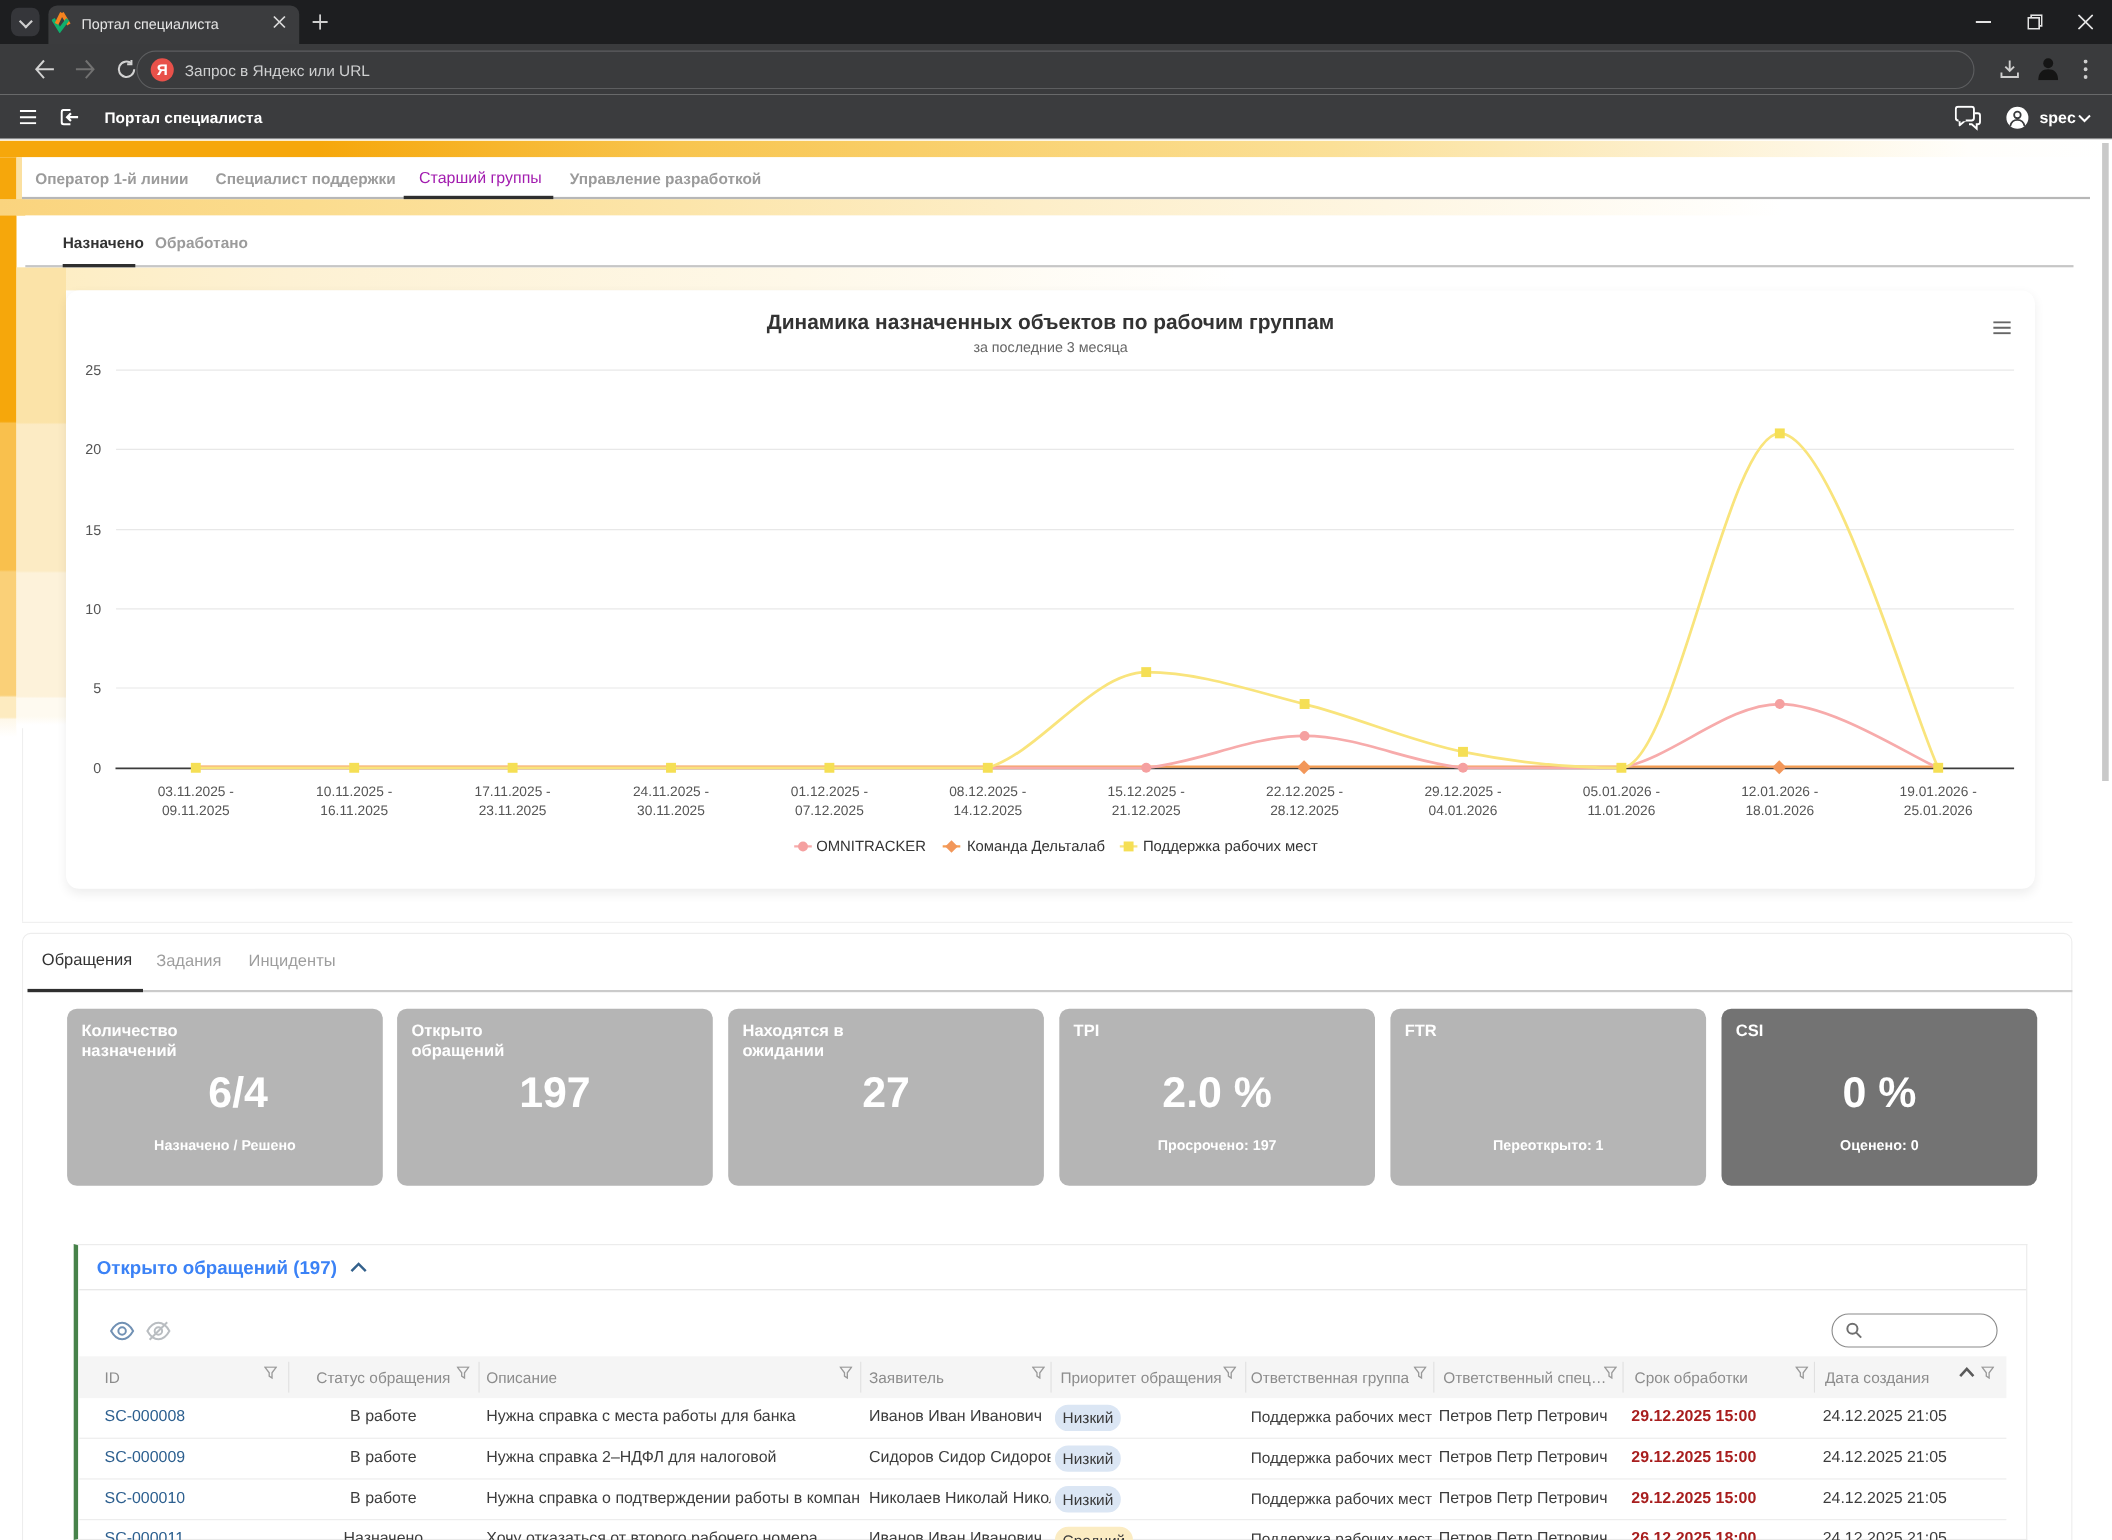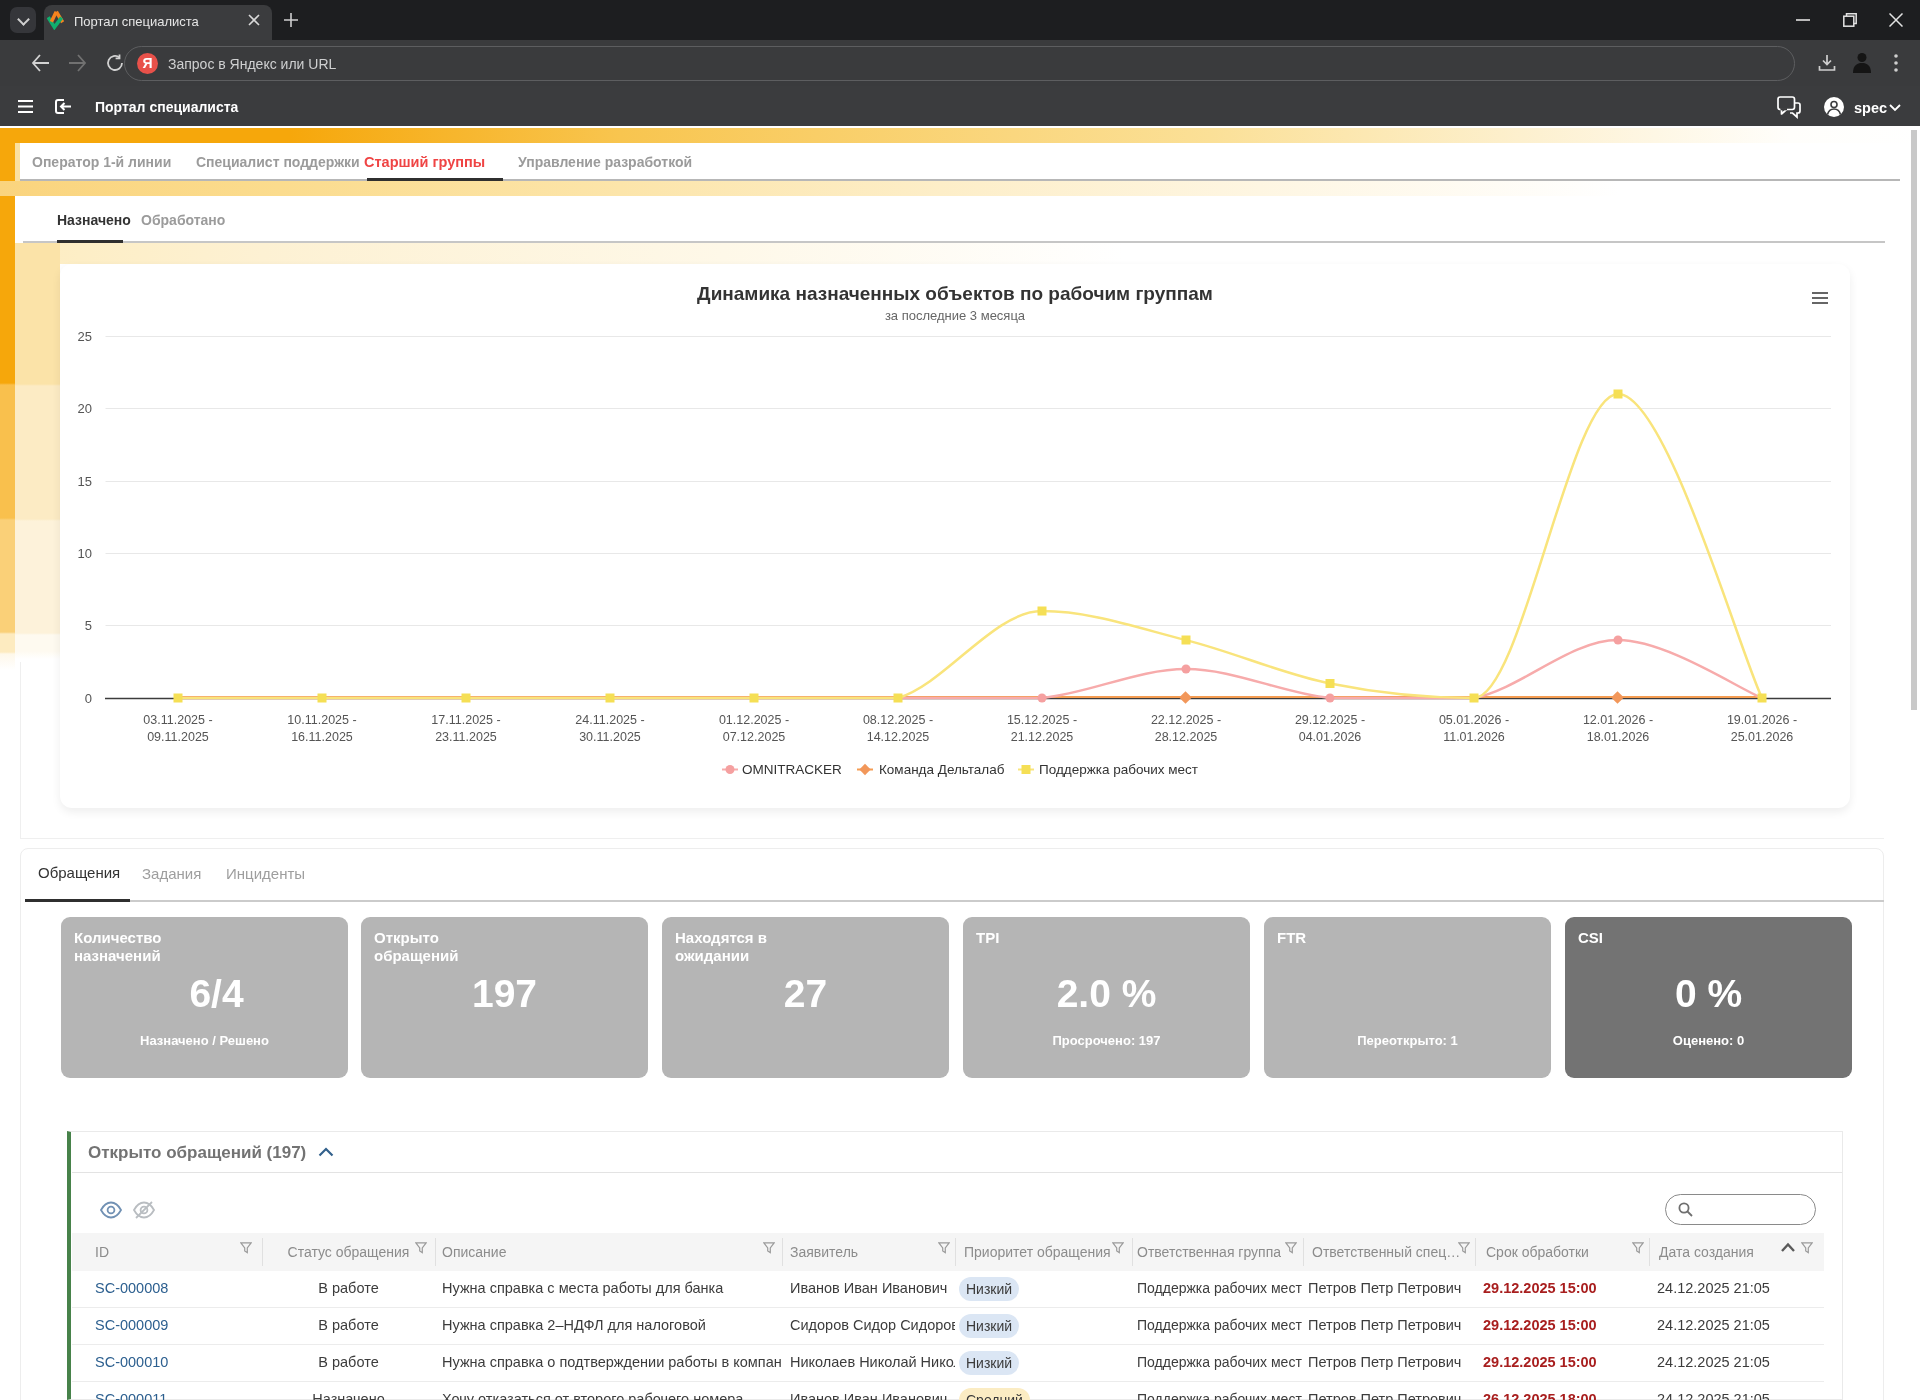--- a/index.html
+++ b/index.html
@@ -151,21 +151,21 @@
 <div id="band3"></div>
 <div id="bandAbove"></div>
 <div id="colIn"></div>
 <div id="bandBelow"></div>
 
 <div class="abs" style="left:1911px;top:130px;width:6px;height:580px;background:#c9c9c9;"></div>
 
 <div id="tabstrip"></div>
 <div class="abs" style="left:32px;top:154px;font-size:14px;color:#9b9b9b;font-weight:bold;">Оператор 1-й линии</div>
 <div class="abs" style="left:196px;top:154px;font-size:14px;color:#9b9b9b;font-weight:bold;">Специалист поддержки</div>
-<div class="abs" style="left:364px;top:153.5px;font-size:14.5px;color:#ef4444;font-weight:bold;">Старший группы</div>
+<div class="abs" style="left:381px;top:153.5px;font-size:14.5px;color:#a21caf;font-weight:normal;">Старший группы</div>
 <div class="abs" style="left:518px;top:154px;font-size:14px;color:#9b9b9b;font-weight:bold;">Управление разработкой</div>
 <div class="abs" style="left:367px;top:178px;width:136px;height:3px;background:#2f2f2f;"></div>
 
 <div id="substrip"></div>
 <div class="abs" style="left:57px;top:212px;font-size:14px;color:#333;font-weight:bold;">Назначено</div>
 <div class="abs" style="left:141px;top:212px;font-size:14px;color:#9b9b9b;font-weight:bold;">Обработано</div>
 <div class="abs" style="left:57px;top:240px;width:66px;height:3px;background:#2f2f2f;"></div>
 
 <div id="chartcard"></div>
 <div class="abs" style="left:60px;top:283px;width:1790px;text-align:center;font-size:19px;font-weight:bold;color:#333;">Динамика назначенных объектов по рабочим группам</div>
@@ -299,21 +299,21 @@
   <div class="lbl">FTR</div>
   <div class="cap" style="top:116px;">Переоткрыто: 1</div>
 </div>
 <div class="kpi" style="left:1565px;background:#737373;">
   <div class="lbl">CSI</div>
   <div class="abs" style="left:0;top:55px;width:100%;text-align:center;font-size:39px;font-weight:bold;">0 %</div>
   <div class="cap" style="top:116px;">Оценено: 0</div>
 </div>
 
 <div id="tablepanel"></div>
-<div class="abs" style="left:88px;top:1143px;font-size:17px;font-weight:bold;color:#737373;">Открыто обращений (197)</div>
+<div class="abs" style="left:88px;top:1143px;font-size:17px;font-weight:bold;color:#3b82f6;">Открыто обращений (197)</div>
 <svg class="abs" style="left:318px;top:1147px;" width="16" height="10" viewBox="0 0 16 10">
     <path d="M1.5 8.5 L8 2 L14.5 8.5" fill="none" stroke="#33618c" stroke-width="2.2"></path>
   </svg>
 <div class="abs" style="left:72px;top:1172px;width:1770px;height:1px;background:#e3e3e3;"></div>
 
 <svg class="abs" style="left:99px;top:1200px;" width="24" height="20" viewBox="0 0 24 20">
     <path d="M2 10 C5 4.5 9 2.5 12 2.5 C15 2.5 19 4.5 22 10 C19 15.5 15 17.5 12 17.5 C9 17.5 5 15.5 2 10 Z" fill="none" stroke="#7191b4" stroke-width="1.8"></path>
     <circle cx="12" cy="10" r="3.4" fill="none" stroke="#7191b4" stroke-width="1.8"></circle>
   </svg>
 <svg class="abs" style="left:132px;top:1200px;" width="24" height="20" viewBox="0 0 24 20">

